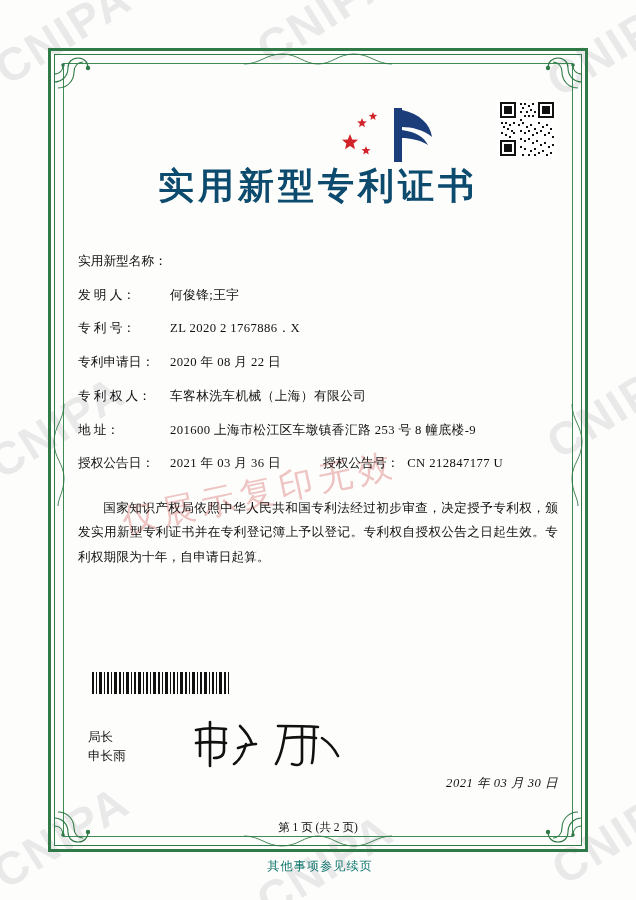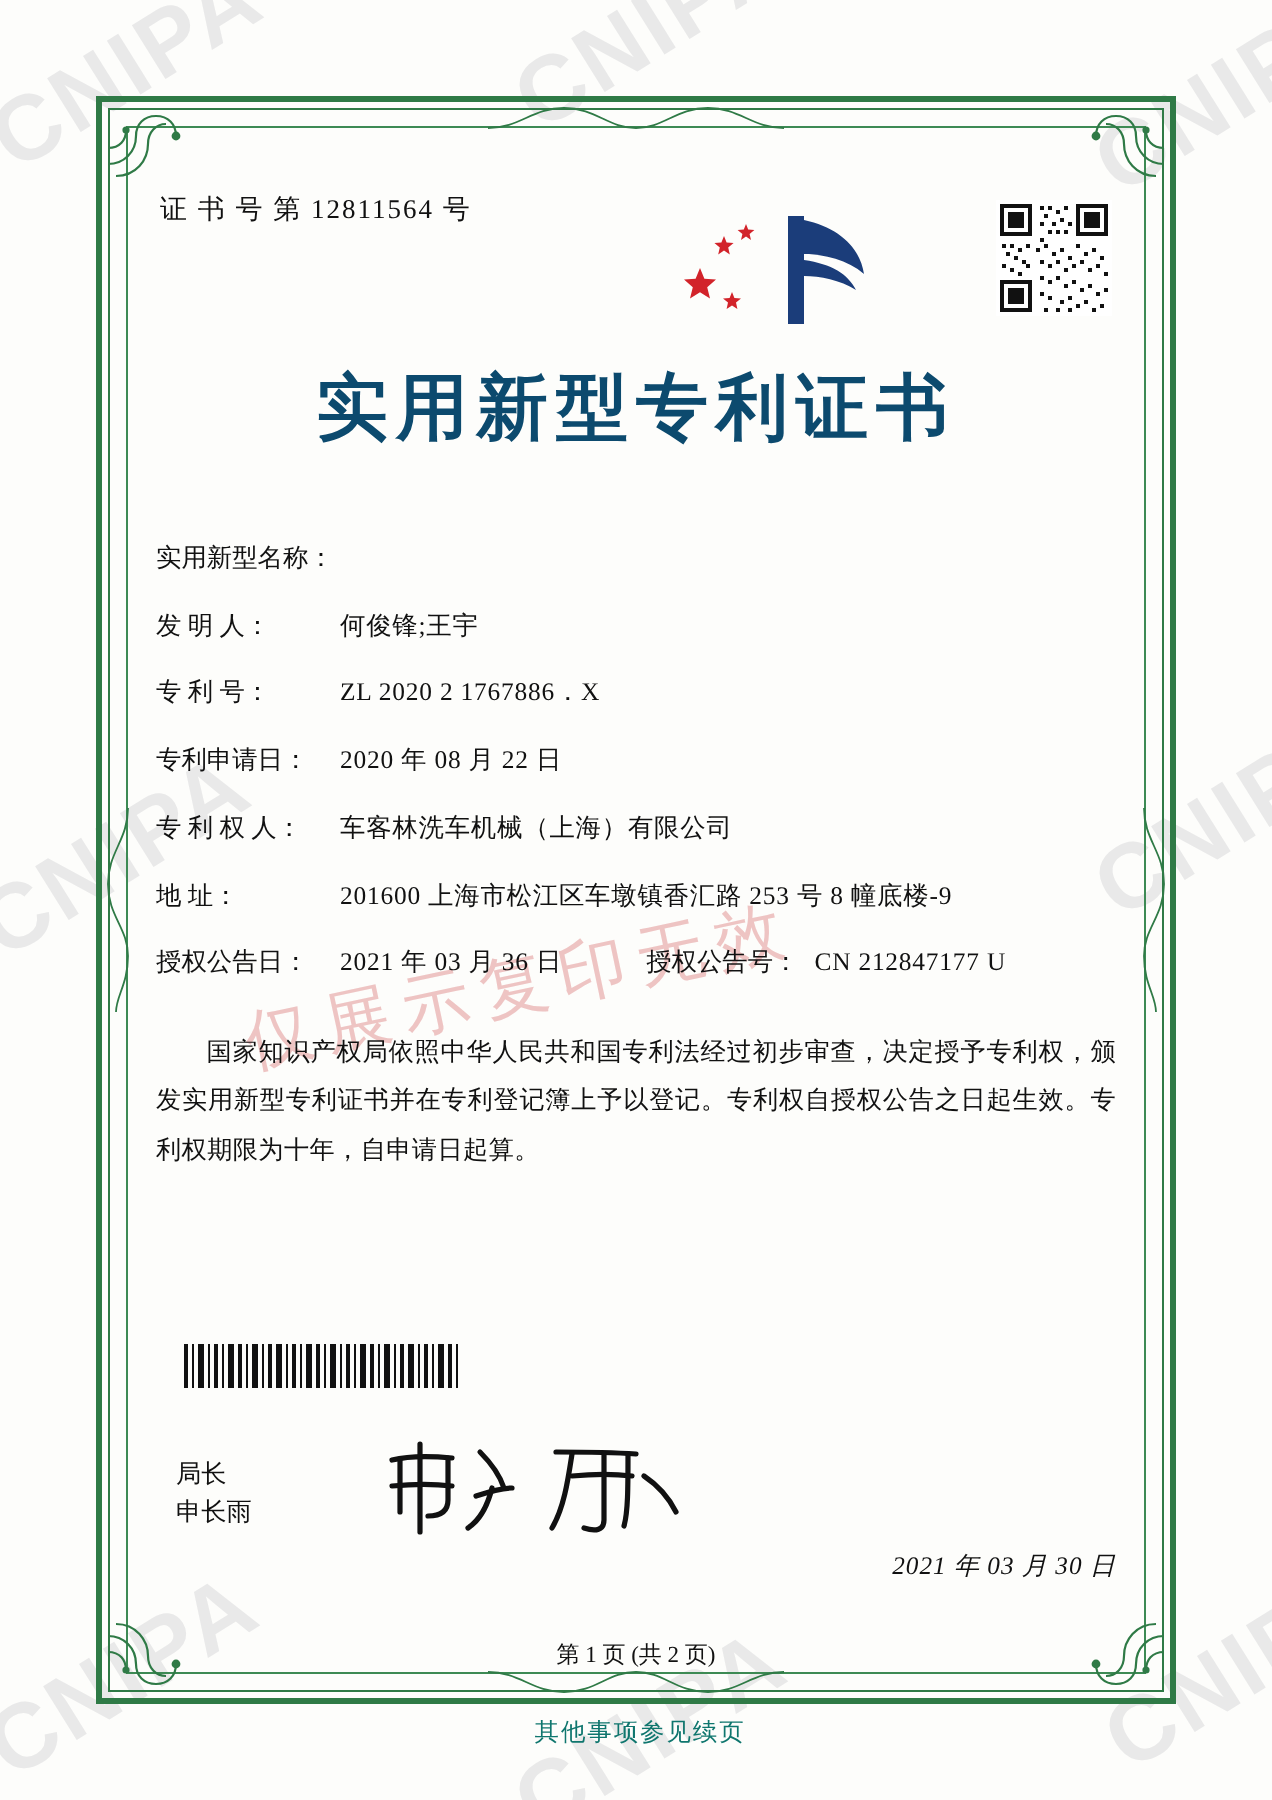--- a/index.html
+++ b/index.html
@@ -317,21 +317,20 @@
       <g fill="none" stroke="#2f7a46" stroke-width="0.9">
         <path d="M4 4 C4 20 14 26 14 42 C14 58 4 64 4 78 C4 92 10 98 10 106"></path>
       </g>
     </svg>
   </div>
 
   <div class="wm-red">仅展示复印无效</div>
 
   <div class="content">
 
-    <div class="certno">证 书 号 第 12811564 号</div>
 
     <div class="logo">
       <svg width="110" height="62" viewBox="0 0 110 62">
 
         <g fill="#d2232a">
           <polygon points="14,30 16.2,35.4 22,35.8 17.6,39.6 19,45.3 14,42.1 9,45.3 10.4,39.6 6,35.8 11.8,35.4"></polygon>
           <polygon points="26,14 27.3,17.2 30.8,17.5 28.1,19.8 28.9,23.2 26,21.3 23.1,23.2 23.9,19.8 21.2,17.5 24.7,17.2"></polygon>
           <polygon points="37,8 38.1,10.8 41.2,11 38.8,13 39.5,16 37,14.3 34.5,16 35.2,13 32.8,11 35.9,10.8"></polygon>
           <polygon points="30,42 31.2,45 34.5,45.2 32,47.3 32.7,50.5 30,48.7 27.3,50.5 28,47.3 25.5,45.2 28.8,45"></polygon>
         </g>

